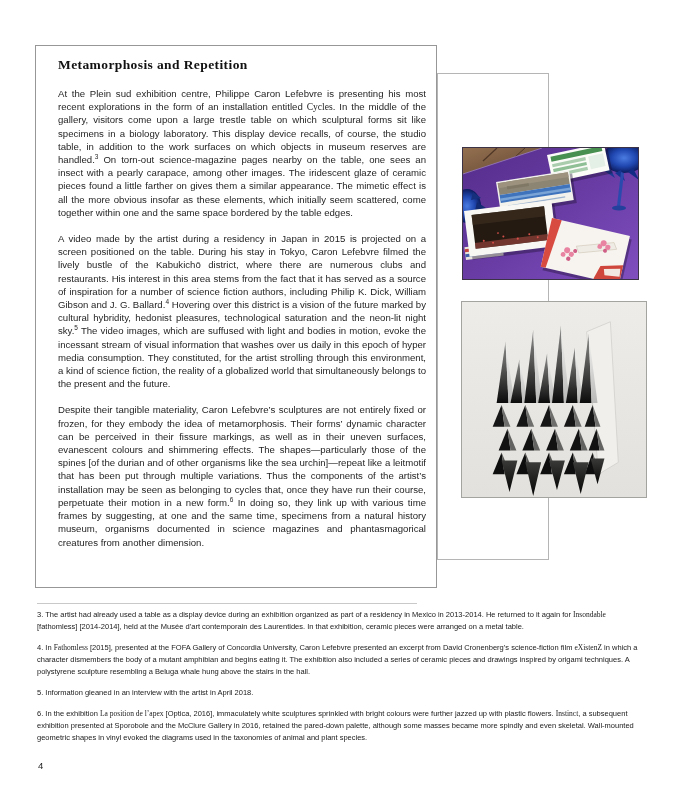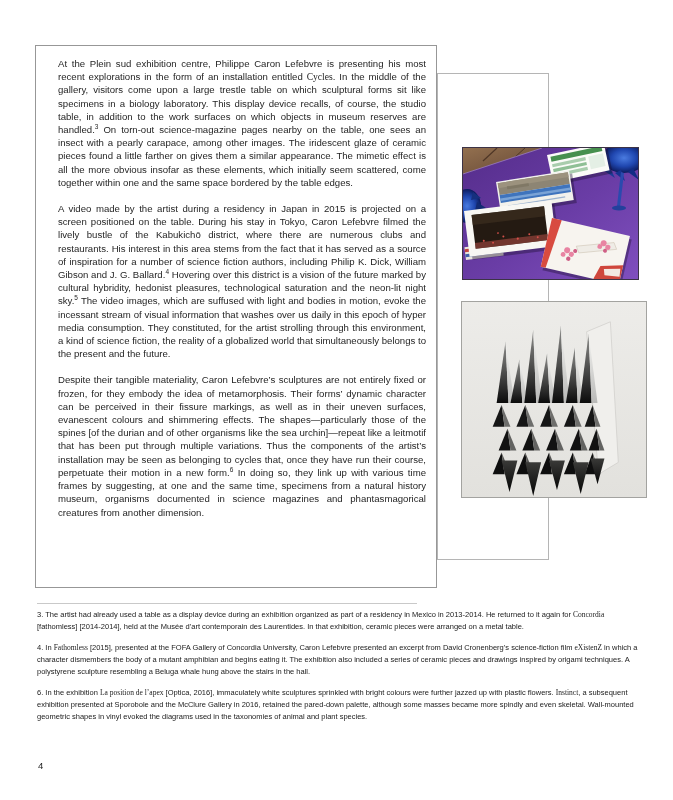--- a/index.html
+++ b/index.html
@@ -32,20 +32,21 @@
   .page-number{position:absolute;left:38px;top:760px;font-size:9.5px;color:#222;z-index:2;}
 </style>
 </head>
 <body>
 
 <div class="page">
 
   <div class="right-frame"></div>
 
   <section class="text-box">
+    <h1 class="title">Metamorphosis and Repetition</h1>
     <p class="body-para"><span>At the Plein sud exhibition centre, Philippe Caron Lefebvre is presenting his most recent explorations in the form of an installation entitled </span><span class="it">Cycles</span><span>. In the middle of the gallery, visitors come upon a large trestle table on which sculptural forms sit like specimens in a biology laboratory. This display device recalls, of course, the studio table, in addition to the work surfaces on which objects in museum reserves are handled.</span><sup>3</sup><span> On torn-out science-magazine pages nearby on the table, one sees an insect with a pearly carapace, among other images. The iridescent glaze of ceramic pieces found a little farther on gives them a similar appearance. The mimetic effect is all the more obvious insofar as these elements, which initially seem scattered, come together within one and the same space bordered by the table edges.</span></p>
     <p class="body-para"><span>A video made by the artist during a residency in Japan in 2015 is projected on a screen positioned on the table. During his stay in Tokyo, Caron Lefebvre filmed the lively bustle of the Kabukichō district, where there are numerous clubs and restaurants. His interest in this area stems from the fact that it has served as a source of inspiration for a number of science fiction authors, including Philip K. Dick, William Gibson and J. G. Ballard.</span><sup>4</sup><span> Hovering over this district is a vision of the future marked by cultural hybridity, hedonist pleasures, technological saturation and the neon-lit night sky.</span><sup>5</sup><span> The video images, which are suffused with light and bodies in motion, evoke the incessant stream of visual information that washes over us daily in this epoch of hyper media consumption. They constituted, for the artist strolling through this environment, a kind of science fiction, the reality of a globalized world that simultaneously belongs to the present and the future.</span></p>
     <p class="body-para"><span>Despite their tangible materiality, Caron Lefebvre’s sculptures are not entirely fixed or frozen, for they embody the idea of metamorphosis. Their forms’ dynamic character can be perceived in their fissure markings, as well as in their uneven surfaces, evanescent colours and shimmering effects. The shapes—particularly those of the spines [of the durian and of other organisms like the sea urchin]—repeat like a leitmotif that has been put through multiple variations. Thus the components of the artist’s installation may be seen as belonging to cycles that, once they have run their course, perpetuate their motion in a new form.</span><sup>6</sup><span> In doing so, they link up with various time frames by suggesting, at one and the same time, specimens from a natural history museum, organisms documented in science magazines and phantasmagorical creatures from another dimension.</span></p>
   </section>
 
   <figure class="fig-photo">
     <svg viewBox="0 0 175 131" preserveAspectRatio="none">
       <defs>
         <linearGradient id="purple" x1="0" y1="0" x2="1" y2="1">
           <stop offset="0" stop-color="#552d8b"></stop>
@@ -232,20 +233,21 @@
         <polygon points="88,160 104,160 96,190" fill="url(#gDown)"></polygon>
         <polygon points="112,162 128,162 120,194" fill="url(#gDown)"></polygon>
         <polygon points="130,158 144,158 137,184" fill="url(#gDown)"></polygon>
       </g>
     </svg>
   </figure>
 
   <div class="footnote-sep"></div>
 
   <section class="footnotes">
-    <p class="footnote"><span>3. The artist had already used a table as a display device during an exhibition organized as part of a residency in Mexico in 2013-2014. He returned to it again for </span><span class="it">Concordia</span><span> [fathomless] [2014-2014], held at the Musée d’art contemporain des Laurentides. In that exhibition, ceramic pieces were arranged on a metal table.</span></p>
+    <p class="footnote"><span>3. The artist had already used a table as a display device during an exhibition organized as part of a residency in Mexico in 2013-2014. He returned to it again for </span><span class="it">Insondable</span><span> [fathomless] [2014-2014], held at the Musée d’art contemporain des Laurentides. In that exhibition, ceramic pieces were arranged on a metal table.</span></p>
     <p class="footnote"><span>4. In </span><span class="it">Fathomless</span><span> [2015], presented at the FOFA Gallery of Concordia University, Caron Lefebvre presented an excerpt from David Cronenberg’s science-fiction film </span><span class="it">eXistenZ</span><span> in which a character dismembers the body of a mutant amphibian and begins eating it. The exhibition also included a series of ceramic pieces and drawings inspired by origami techniques. A polystyrene sculpture resembling a Beluga whale hung above the stairs in the hall.</span></p>
+    <p class="footnote"><span>5. Information gleaned in an interview with the artist in April 2018.</span></p>
     <p class="footnote"><span>6. In the exhibition </span><span class="it">La position de l’apex</span><span> [Optica, 2016], immaculately white sculptures sprinkled with bright colours were further jazzed up with plastic flowers. </span><span class="it">Instinct</span><span>, a subsequent exhibition presented at Sporobole and the McClure Gallery in 2016, retained the pared-down palette, although some masses became more spindly and even skeletal. Wall-mounted geometric shapes in vinyl evoked the diagrams used in the taxonomies of animal and plant species.</span></p>
   </section>
 
   <div class="page-number">4</div>
 
 </div>
 
 </body></html>

